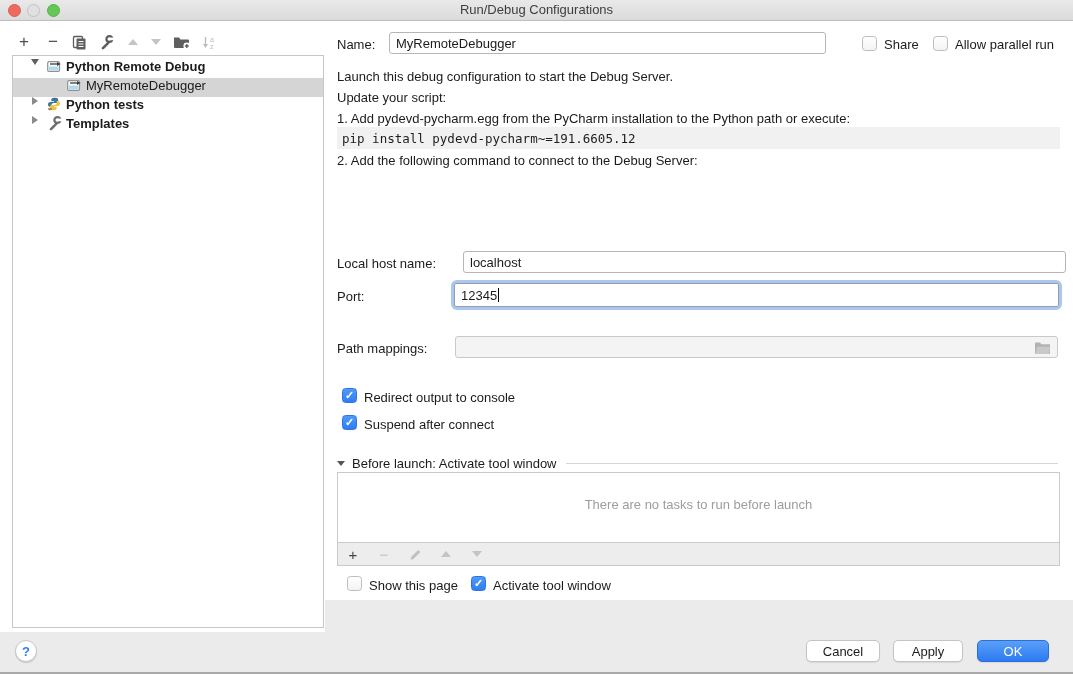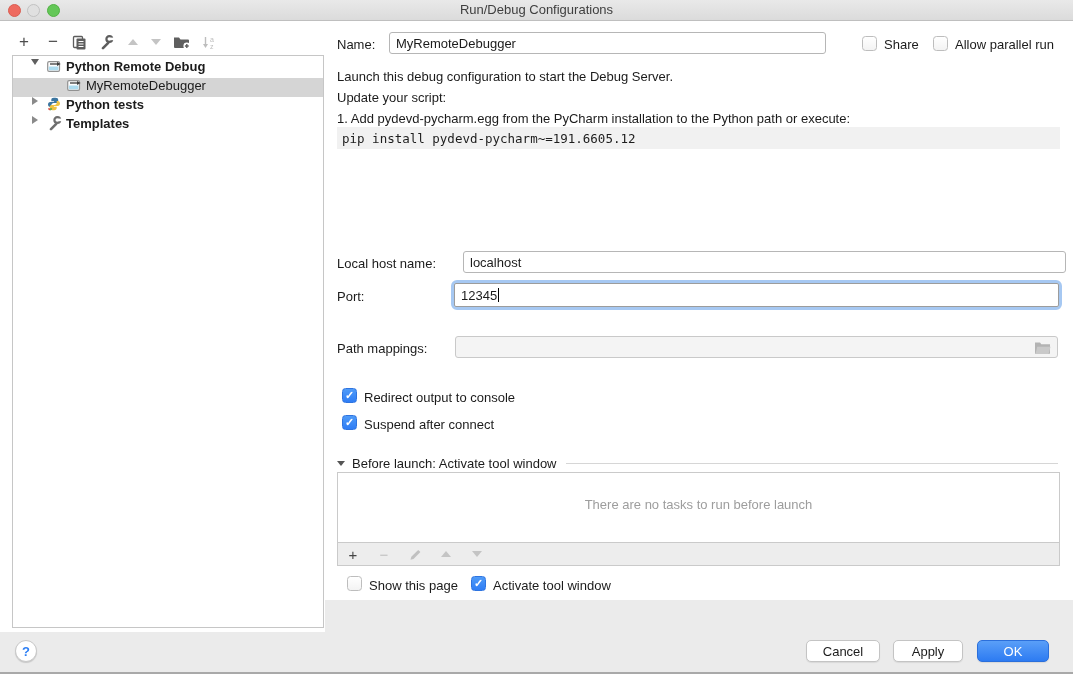--- a/index.html
+++ b/index.html
@@ -214,20 +214,21 @@
   <span class="lbl" style="left:955px;top:36px">Allow parallel run</span>
 
   <span class="lbl" style="left:337px;top:68px">Launch this debug configuration to start the Debug Server.</span>
   <span class="lbl" style="left:337px;top:89px">Update your script:</span>
   <span class="lbl" style="left:337px;top:110px">1. Add pydevd-pycharm.egg from the PyCharm installation to the Python path or execute:</span>
 
   <div class="code code1">
     <span>pip install pydevd-pycharm~=191.6605.12</span>
   </div>
 
+  <span class="lbl" style="left:337px;top:152px">2. Add the following command to connect to the Debug Server:</span>
 
 
   <span class="lbl" style="left:337px;top:255px">Local host name:</span>
   <input class="field" style="left: 463px; top: 251px; width: 603px;" value="localhost">
 
   <span class="lbl" style="left:337px;top:288px">Port:</span>
   <div class="port-ring">
     <div class="port-inner">
       <span>12345</span>
         <span class="caret"></span>

